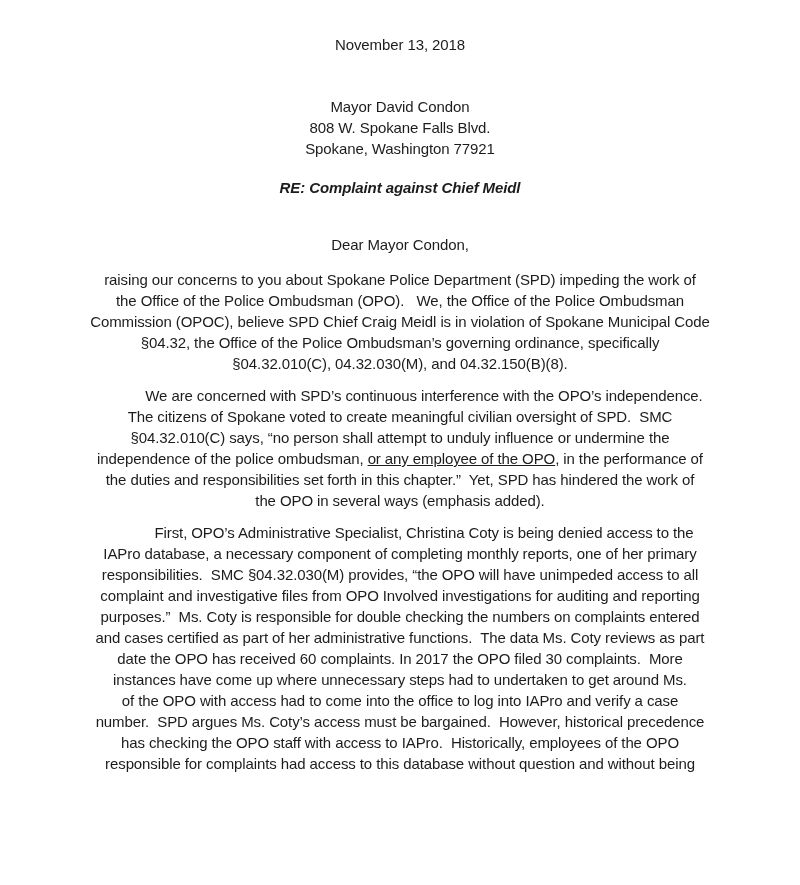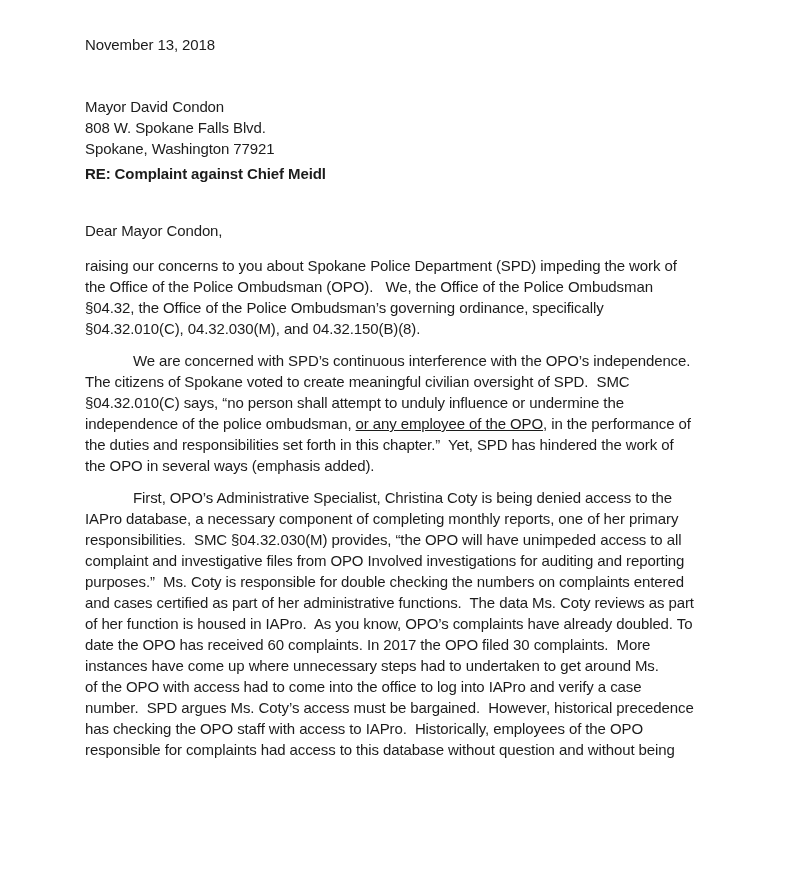--- a/index.html
+++ b/index.html
@@ -18,30 +18,32 @@
     color: #1c1c1c;
     letter-spacing: -0.1px;
     overflow: hidden;
   }
   .content {
     padding: 0 85px;
   }
   .line {
     white-space: pre;
     min-height: 21px;
+    text-align: center;
   }
   .date {
     margin-top: 34px;
   }
   .recipient {
     margin-top: 41px;
   }
   .subject {
-    margin-top: 4px;
+    margin-top: 18px;
     font-weight: bold;
+    font-style: italic;
   }
   .salutation {
     margin-top: 36px;
   }
   .para {
     margin-top: 11px;
   }
   .para.first-para {
     margin-top: 14px;
   }
@@ -66,39 +68,39 @@
       </div>
 
     <div class="line subject">RE: Complaint against Chief Meidl</div>
 
     <div class="line salutation">Dear Mayor Condon,</div>
 
     <div>
         <div class="para first-para">
           <div class="line">raising our concerns to you about Spokane Police Department (SPD) impeding the work of</div>
           <div class="line">the Office of the Police Ombudsman (OPO).   We, the Office of the Police Ombudsman</div>
+          <div class="line">Commission (OPOC), believe SPD Chief Craig Meidl is in violation of Spokane Municipal Code</div>
           <div class="line">§04.32, the Office of the Police Ombudsman’s governing ordinance, specifically</div>
           <div class="line">§04.32.010(C), 04.32.030(M), and 04.32.150(B)(8).</div>
         </div>
         <div class="para">
           <div class="line indent">We are concerned with SPD’s continuous interference with the OPO’s independence.</div>
           <div class="line">The citizens of Spokane voted to create meaningful civilian oversight of SPD.  SMC</div>
           <div class="line">§04.32.010(C) says, “no person shall attempt to unduly influence or undermine the</div>
           <div class="line"><span>independence of the police ombudsman, </span><span class="u">or any employee of the OPO</span><span>, in the performance of</span></div>
           <div class="line">the duties and responsibilities set forth in this chapter.”  Yet, SPD has hindered the work of</div>
           <div class="line">the OPO in several ways (emphasis added).</div>
         </div>
         <div class="para">
           <div class="line indent">First, OPO’s Administrative Specialist, Christina Coty is being denied access to the</div>
           <div class="line">IAPro database, a necessary component of completing monthly reports, one of her primary</div>
           <div class="line">responsibilities.  SMC §04.32.030(M) provides, “the OPO will have unimpeded access to all</div>
           <div class="line">complaint and investigative files from OPO Involved investigations for auditing and reporting</div>
           <div class="line">purposes.”  Ms. Coty is responsible for double checking the numbers on complaints entered</div>
           <div class="line">and cases certified as part of her administrative functions.  The data Ms. Coty reviews as part</div>
-          <div class="line">of her function is housed in IAPro.  As you know, OPO’s complaints have already doubled. To</div>
           <div class="line">date the OPO has received 60 complaints. In 2017 the OPO filed 30 complaints.  More</div>
           <div class="line">instances have come up where unnecessary steps had to undertaken to get around Ms.</div>
           <div class="line">of the OPO with access had to come into the office to log into IAPro and verify a case</div>
           <div class="line">number.  SPD argues Ms. Coty’s access must be bargained.  However, historical precedence</div>
           <div class="line">has checking the OPO staff with access to IAPro.  Historically, employees of the OPO</div>
           <div class="line">responsible for complaints had access to this database without question and without being</div>
         </div>
       </div>
   </div>
 </div>

